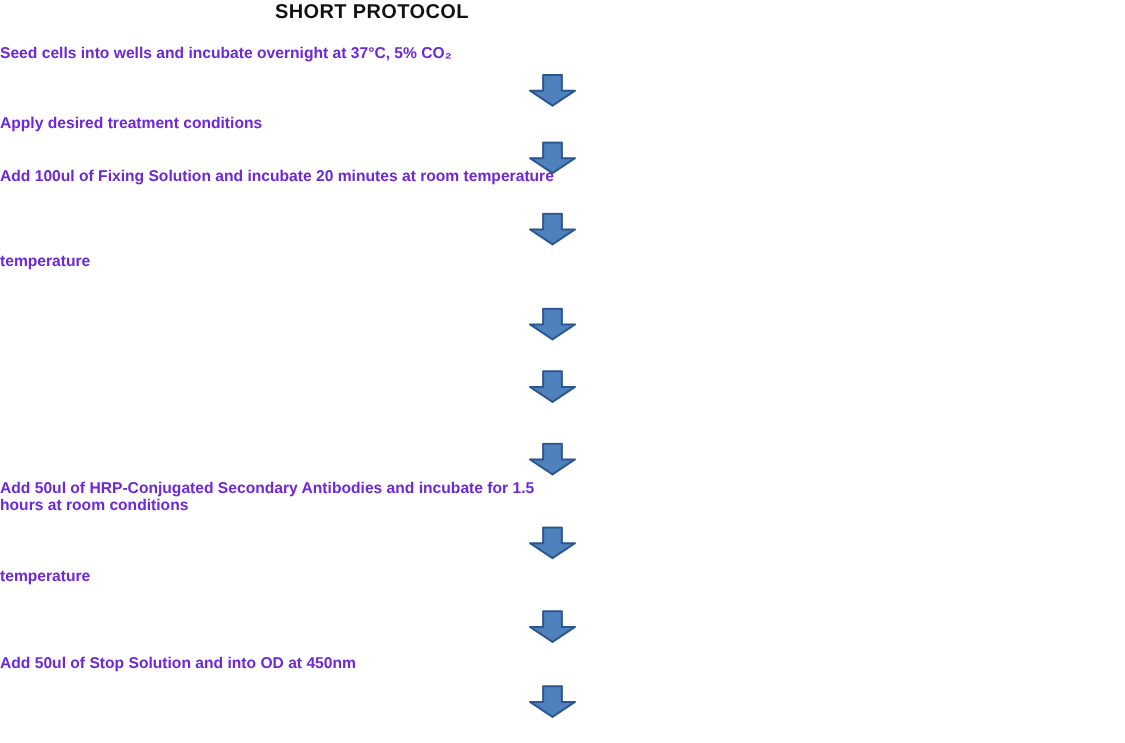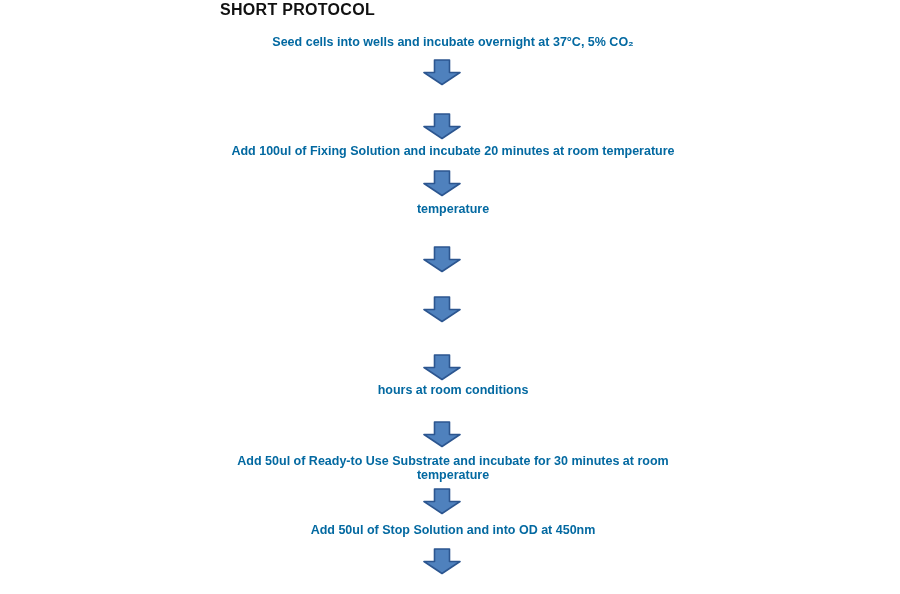--- a/index.html
+++ b/index.html
@@ -22,26 +22,25 @@
     margin: 0;
     font-size: 16px;
     font-weight: bold;
     color: #111111;
     letter-spacing: 0.3px;
   }
   .step {
     position: absolute;
     left: 0;
     width: 882px;
-    text-align: center;
-    color: #0369a1;
+    text-align: left;
+    color: #6d28d9;
     font-size: 12.5px;
     font-weight: bold;
     line-height: 14px;
-    margin-left: 12px;
   }
   .arrow {
     position: absolute;
     left: 423px;
     display: block;
   }
   .arrow polygon {
     stroke-width: 1.6;
     stroke-linejoin: round;
   }
@@ -54,26 +53,29 @@
   <h1 class="title">SHORT PROTOCOL</h1>
 
   <div class="step" style="top:35px">
     <div>Seed cells into wells and incubate overnight at 37°C, 5% CO₂</div>
   </div>
 
   <svg class="arrow" style="top:59px" width="38" height="27" viewBox="0 0 38 27">
     <polygon points="11.5,1 26.5,1 26.5,13.5 37,13.5 19,25.5 1,13.5 11.5,13.5" fill="#4f81bd" stroke="#2c5690"></polygon>
   </svg>
 
+  <div class="step" style="top:91px">
+    <div>Apply desired treatment conditions</div>
+  </div>
 
   <svg class="arrow" style="top:113px" width="38" height="27" viewBox="0 0 38 27">
     <polygon points="11.5,1 26.5,1 26.5,13.5 37,13.5 19,25.5 1,13.5 11.5,13.5" fill="#4f81bd" stroke="#2c5690"></polygon>
   </svg>
 
-  <div class="step" style="top:144px">
+  <div class="step" style="top:134px">
     <div>Add 100ul of Fixing Solution and incubate 20 minutes at room temperature</div>
   </div>
 
   <svg class="arrow" style="top:170px" width="38" height="27" viewBox="0 0 38 27">
     <polygon points="11.5,1 26.5,1 26.5,13.5 37,13.5 19,25.5 1,13.5 11.5,13.5" fill="#4f81bd" stroke="#2c5690"></polygon>
   </svg>
 
   <div class="step" style="top:202px">
     <div>temperature</div>
   </div>
@@ -86,29 +88,29 @@
   <svg class="arrow" style="top:296px" width="38" height="27" viewBox="0 0 38 27">
     <polygon points="11.5,1 26.5,1 26.5,13.5 37,13.5 19,25.5 1,13.5 11.5,13.5" fill="#4f81bd" stroke="#2c5690"></polygon>
   </svg>
 
 
   <svg class="arrow" style="top:354px" width="38" height="27" viewBox="0 0 38 27">
     <polygon points="11.5,1 26.5,1 26.5,13.5 37,13.5 19,25.5 1,13.5 11.5,13.5" fill="#4f81bd" stroke="#2c5690"></polygon>
   </svg>
 
   <div class="step" style="top:383px">
+    <div>Add 50ul of HRP-Conjugated Secondary Antibodies and incubate for 1.5</div>
     <div>hours at room conditions</div>
   </div>
 
   <svg class="arrow" style="top:421px" width="38" height="27" viewBox="0 0 38 27">
     <polygon points="11.5,1 26.5,1 26.5,13.5 37,13.5 19,25.5 1,13.5 11.5,13.5" fill="#4f81bd" stroke="#2c5690"></polygon>
   </svg>
 
   <div class="step" style="top:454px">
-    <div>Add 50ul of Ready-to Use Substrate and incubate for 30 minutes at room</div>
     <div>temperature</div>
   </div>
 
   <svg class="arrow" style="top:488px" width="38" height="27" viewBox="0 0 38 27">
     <polygon points="11.5,1 26.5,1 26.5,13.5 37,13.5 19,25.5 1,13.5 11.5,13.5" fill="#4f81bd" stroke="#2c5690"></polygon>
   </svg>
 
   <div class="step" style="top:523px">
     <div>Add 50ul of Stop Solution and into OD at 450nm</div>
   </div>

